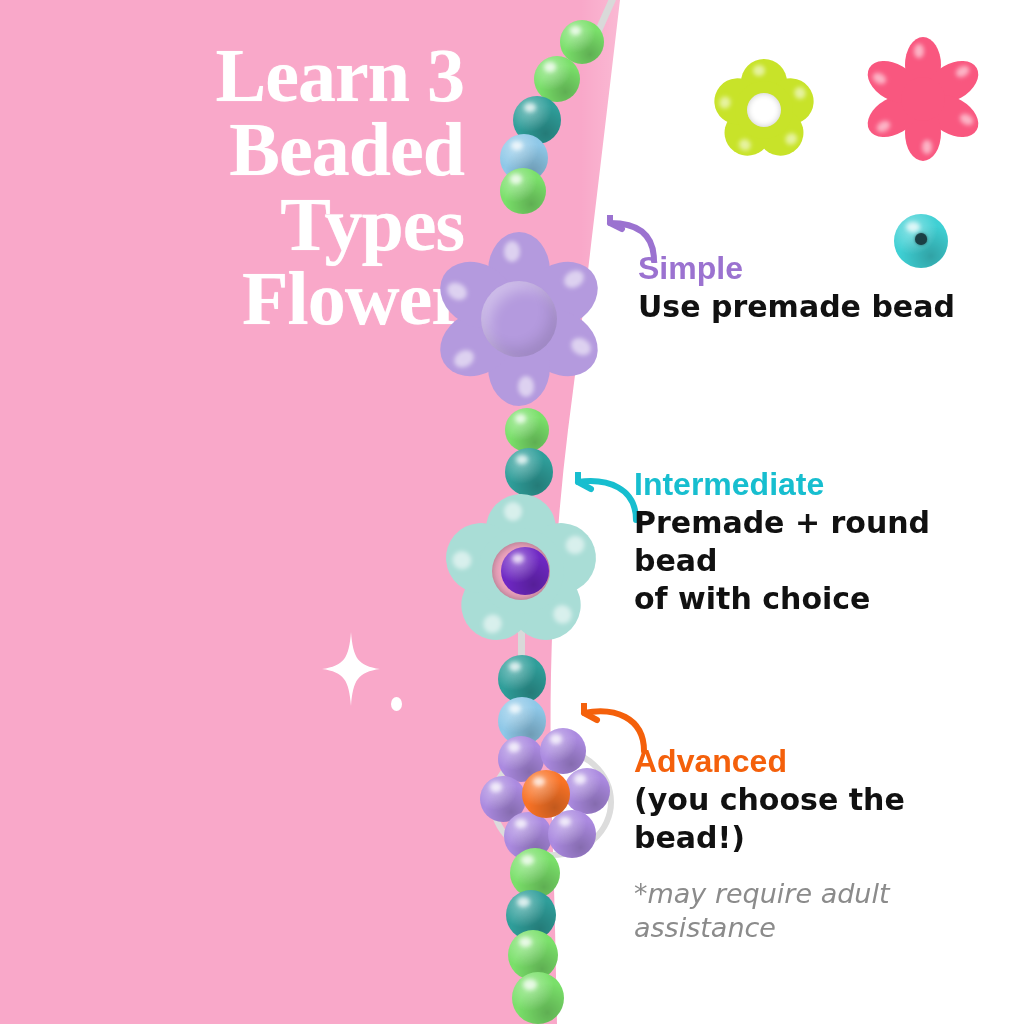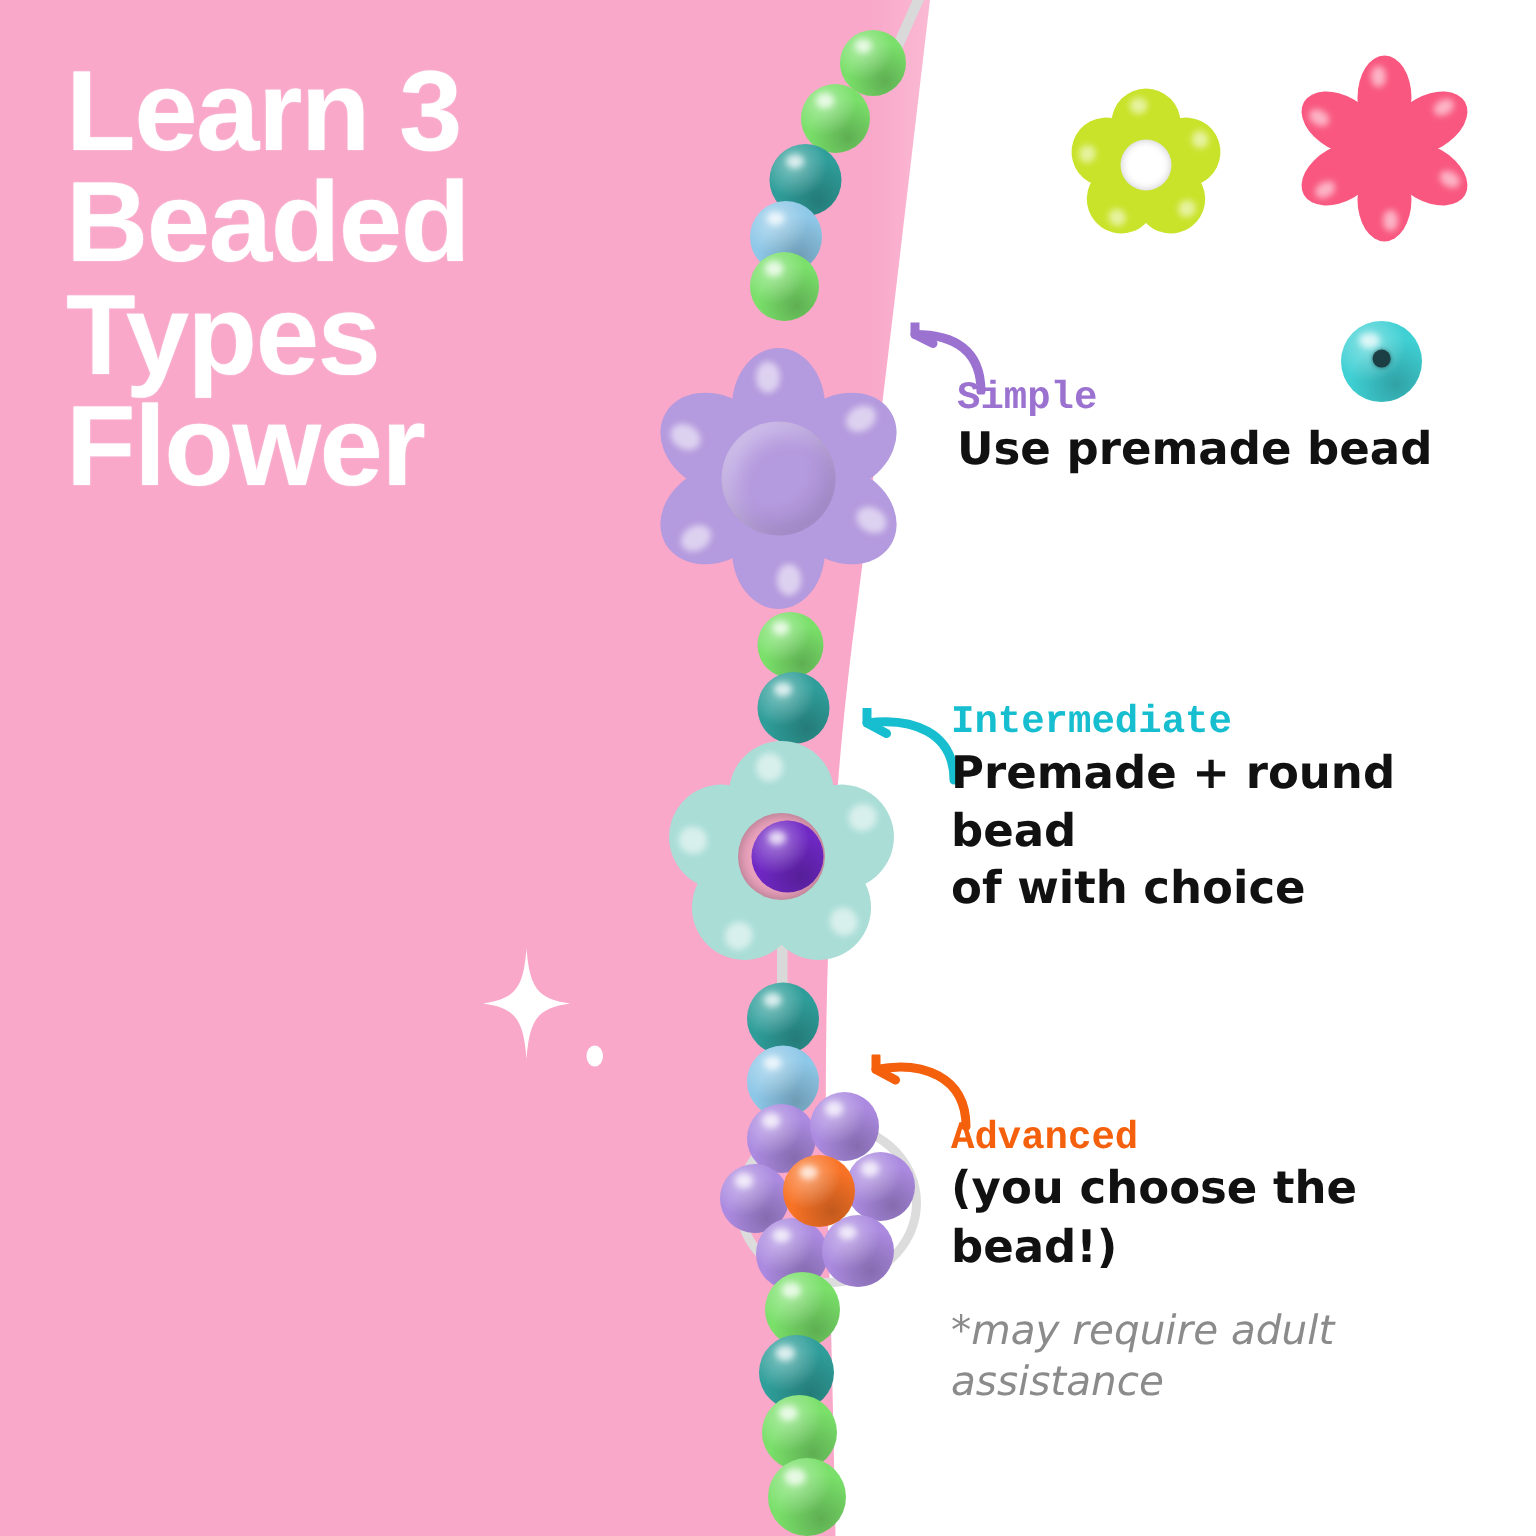--- a/index.html
+++ b/index.html
@@ -26,26 +26,27 @@
   .panel-soft-edge{
     position:absolute;left:520px;top:0;width:110px;height:1024px;
     background:linear-gradient(90deg, rgba(255,255,255,0) 0%, rgba(255,255,255,0.0) 55%, rgba(255,255,255,0.25) 100%);
     pointer-events:none;
   }
 
   
   .headline{
     position:absolute;left:44px;top:38px;width:420px;
     color:#ffffff;
-    font-family:Liberation Sans, sans-serif;
+    font-family:Liberation Serif, serif;
     font-weight:bold;
     font-size:76px;
     line-height:0.98;
     letter-spacing:-1px;
     text-shadow:0 0 1px rgba(255,255,255,.6);
+    text-align:right;
   }
   .headline span{display:block;}
 
   
   .lead{
     position:absolute;left:44px;top:527px;width:400px;
     color:#6b2a9e;
     font-family:"DejaVu Sans", sans-serif;
     font-weight:bold;
     font-size:35px;
@@ -58,23 +59,23 @@
     position:absolute;left:322px;top:632px;width:58px;height:74px;
   }
   .dot-sparkle{
     position:absolute;left:391px;top:697px;width:11px;height:14px;
     background:#ffffff;border-radius:50%;
   }
 
   
   .callout{position:absolute;}
   .callout .title{
-    font-family:Liberation Mono, monospace;
-    font-weight:bold;
-    font-size:26px;
+    font-family:Liberation Sans, sans-serif;
+    font-weight:bold;
+    font-size:32px;
     line-height:1.05;
     margin:0 0 2px 0;
     letter-spacing:0px;
   }
   .callout .desc{
     font-family:"DejaVu Sans", sans-serif;
     font-weight:bold;
     color:#111111;
     font-size:30px;
     line-height:1.28;

